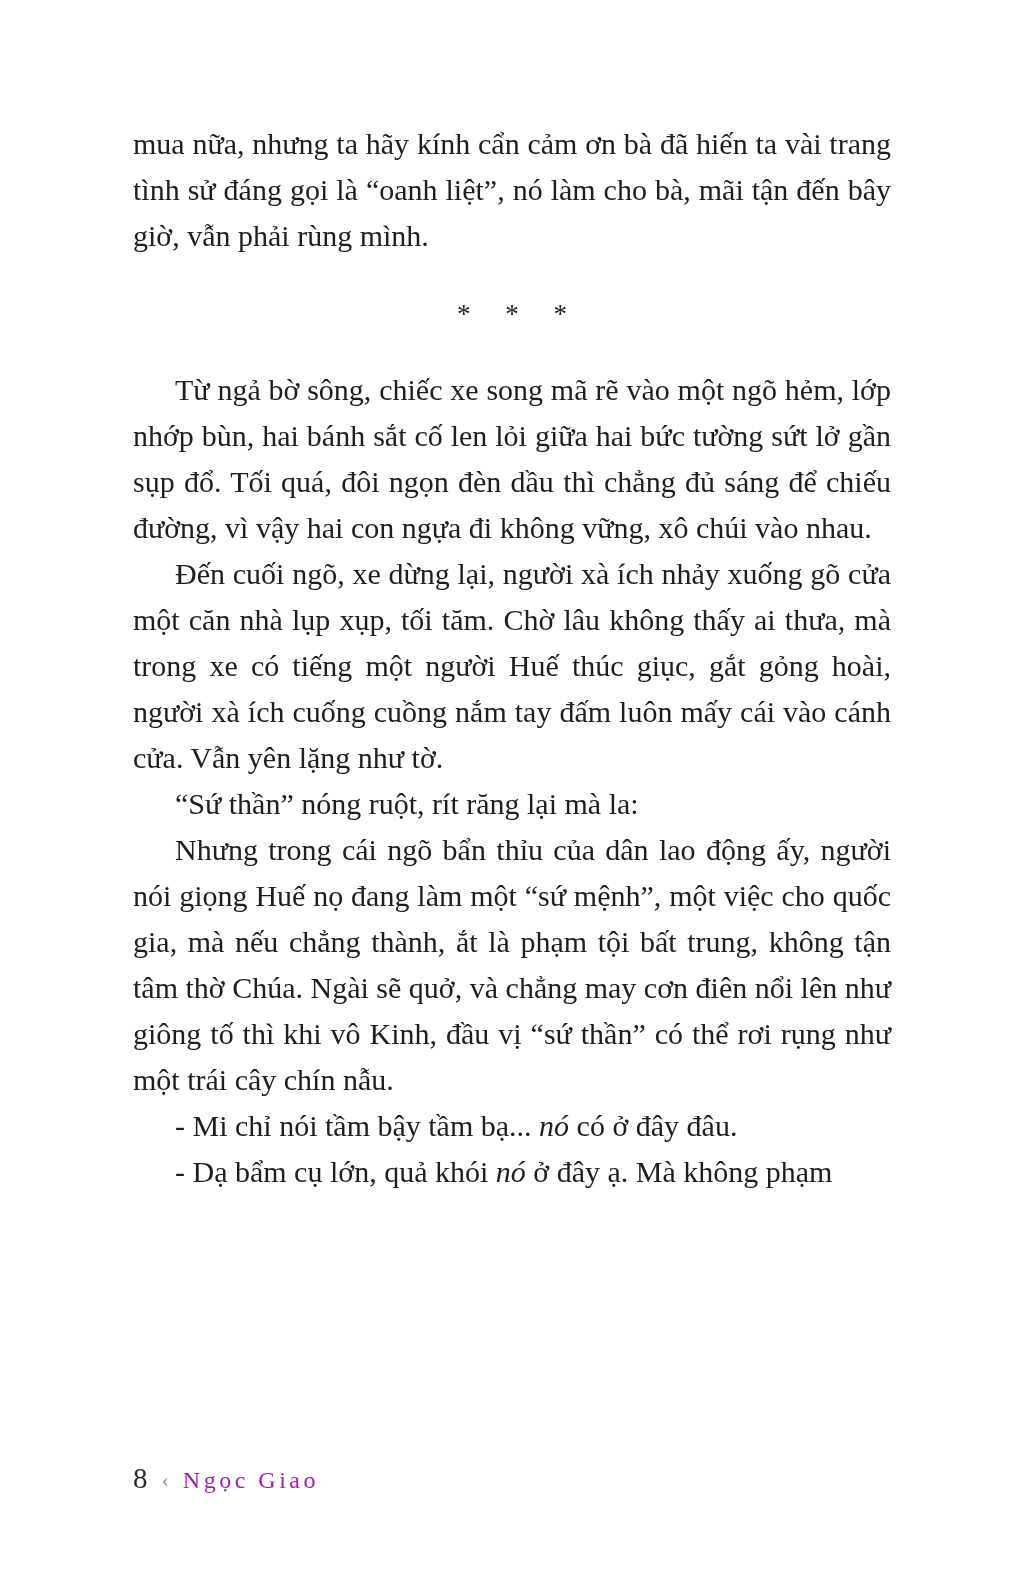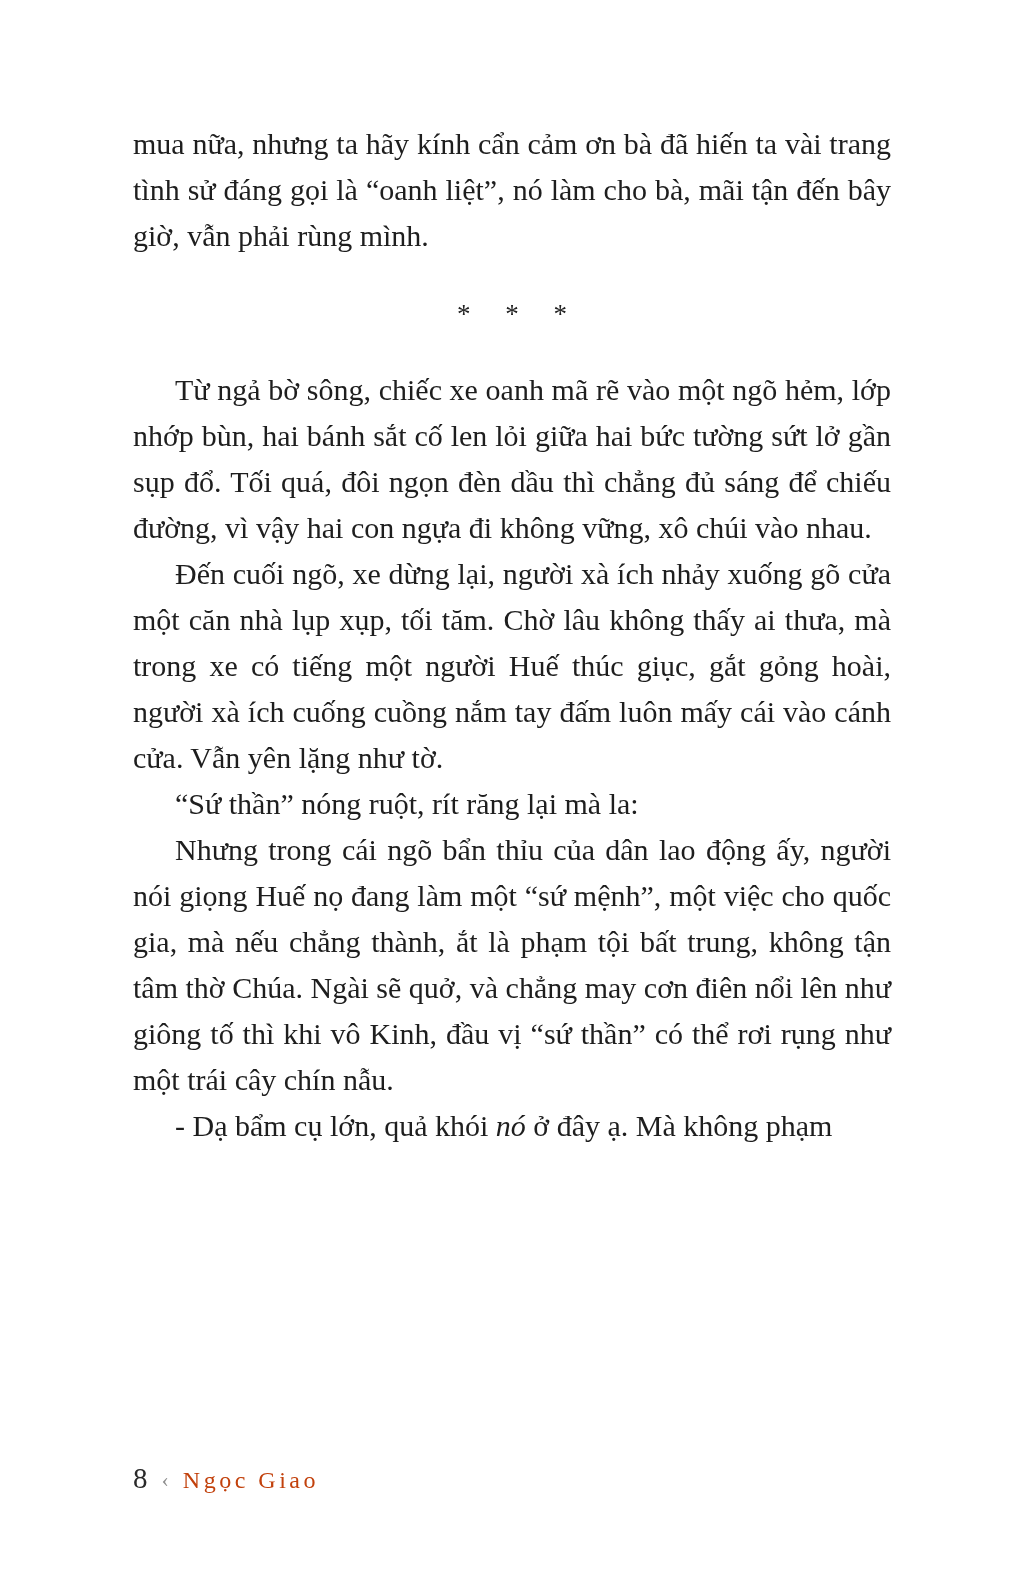--- a/index.html
+++ b/index.html
@@ -58,34 +58,35 @@
     color: #2a2a2a;
   }
   .footer .sep-glyph {
     font-size: 22px;
     color: #8f8f8f;
     transform: translateY(-1px);
   }
   .footer .author {
     font-size: 24px;
     letter-spacing: 3.5px;
-    color: #c2410c;
+    color: #a21caf;
   }
 </style>
 </head>
 <body>
 
 <main class="page">
   <section class="text-block" id="text-block">
       <p class="para"><span>mua nữa, nhưng ta hãy kính cẩn cảm ơn bà đã hiến ta vài trang tình sử đáng gọi là “oanh liệt”, nó làm cho bà, mãi tận đến bây giờ, vẫn phải rùng mình.</span></p>
       <p class="separator">* * *</p>
-      <p class="para indent"><span>Từ ngả bờ sông, chiếc xe oanh mã rẽ vào một ngõ hẻm, lớp nhớp bùn, hai bánh sắt cố len lỏi giữa hai bức tường sứt lở gần sụp đổ. Tối quá, đôi ngọn đèn dầu thì chẳng đủ sáng để chiếu đường, vì vậy hai con ngựa đi không vững, xô chúi vào nhau.</span></p>
+      <p class="para indent"><span>Từ ngả bờ sông, chiếc xe song mã rẽ vào một ngõ hẻm, lớp nhớp bùn, hai bánh sắt cố len lỏi giữa hai bức tường sứt lở gần sụp đổ. Tối quá, đôi ngọn đèn dầu thì chẳng đủ sáng để chiếu đường, vì vậy hai con ngựa đi không vững, xô chúi vào nhau.</span></p>
       <p class="para indent"><span>Đến cuối ngõ, xe dừng lại, người xà ích nhảy xuống gõ cửa một căn nhà lụp xụp, tối tăm. Chờ lâu không thấy ai thưa, mà trong xe có tiếng một người Huế thúc giục, gắt gỏng hoài, người xà ích cuống cuồng nắm tay đấm luôn mấy cái vào cánh cửa. Vẫn yên lặng như tờ.</span></p>
       <p class="para indent"><span>“Sứ thần” nóng ruột, rít răng lại mà la:</span></p>
       <p class="para indent"><span>Nhưng trong cái ngõ bẩn thỉu của dân lao động ấy, người nói giọng Huế nọ đang làm một “sứ mệnh”, một việc cho quốc gia, mà nếu chẳng thành, ắt là phạm tội bất trung, không tận tâm thờ Chúa. Ngài sẽ quở, và chẳng may cơn điên nổi lên như giông tố thì khi vô Kinh, đầu vị “sứ thần” có thể rơi rụng như một trái cây chín nẫu.</span></p>
+      <p class="para indent"><span>- Mi chỉ nói tầm bậy tầm bạ... </span><em>nó</em><span> có ở đây đâu.</span></p>
       <p class="para indent"><span>- Dạ bẩm cụ lớn, quả khói </span><em>nó</em><span> ở đây ạ. Mà không phạm</span></p>
     </section>
   <footer class="footer">
     <span class="page-number">8</span>
     <span class="sep-glyph">‹</span>
     <span class="author">Ngọc Giao</span>
   </footer>
 </main>
 
 </body></html>

